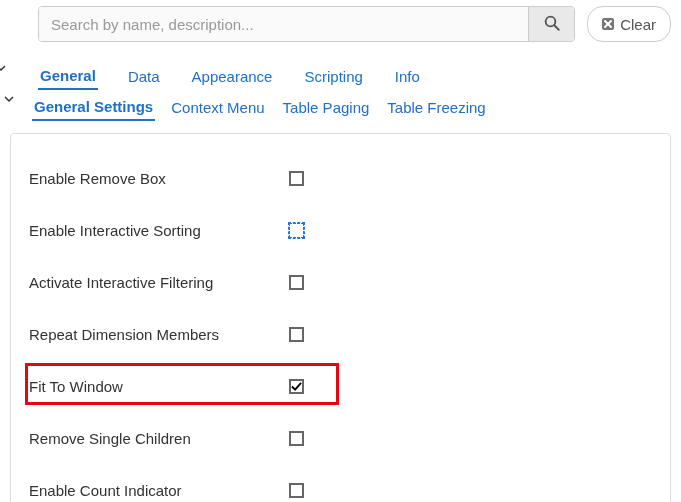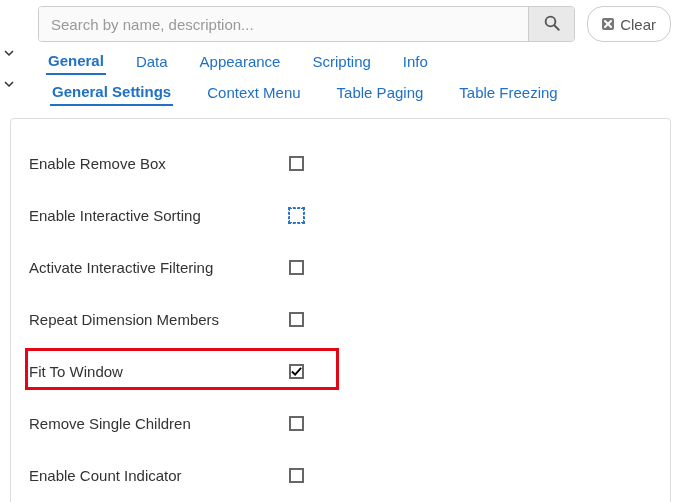--- a/index.html
+++ b/index.html
@@ -11,21 +11,21 @@
     background: #fff;
     width: 681px;
     padding: 6px 10px 0 0;
   }
   
   .top-row {
     display: flex;
     align-items: stretch;
     gap: 12px;
     padding-left: 38px;
-    margin-bottom: 6px;
+    margin-bottom: 21px;
   }
   .search-wrap {
     display: flex;
     flex: 1;
     border: 1px solid #ccc;
     border-radius: 4px;
     overflow: hidden;
     height: 36px;
   }
   .search-input {
@@ -58,24 +58,24 @@
     align-items: center;
     gap: 6px;
     cursor: pointer;
     color: #555;
     font-size: 15px;
   }
   
   .tab-row {
     display: flex;
     gap: 28px;
-    padding-left: 20px;
+    padding-left: 12px;
     margin-bottom: 4px;
   }
-  .tab-row2 { padding-left: 20px; gap: 32px; margin-bottom: 12px; }
+  .tab-row2 { padding-left: 20px; gap: 14px; margin-bottom: 12px; }
   .tab {
     color: #2071c5;
     font-size: 15px;
     padding: 4px 2px;
     display: flex;
     align-items: center;
     gap: 6px;
     cursor: pointer;
     white-space: nowrap;
   }

